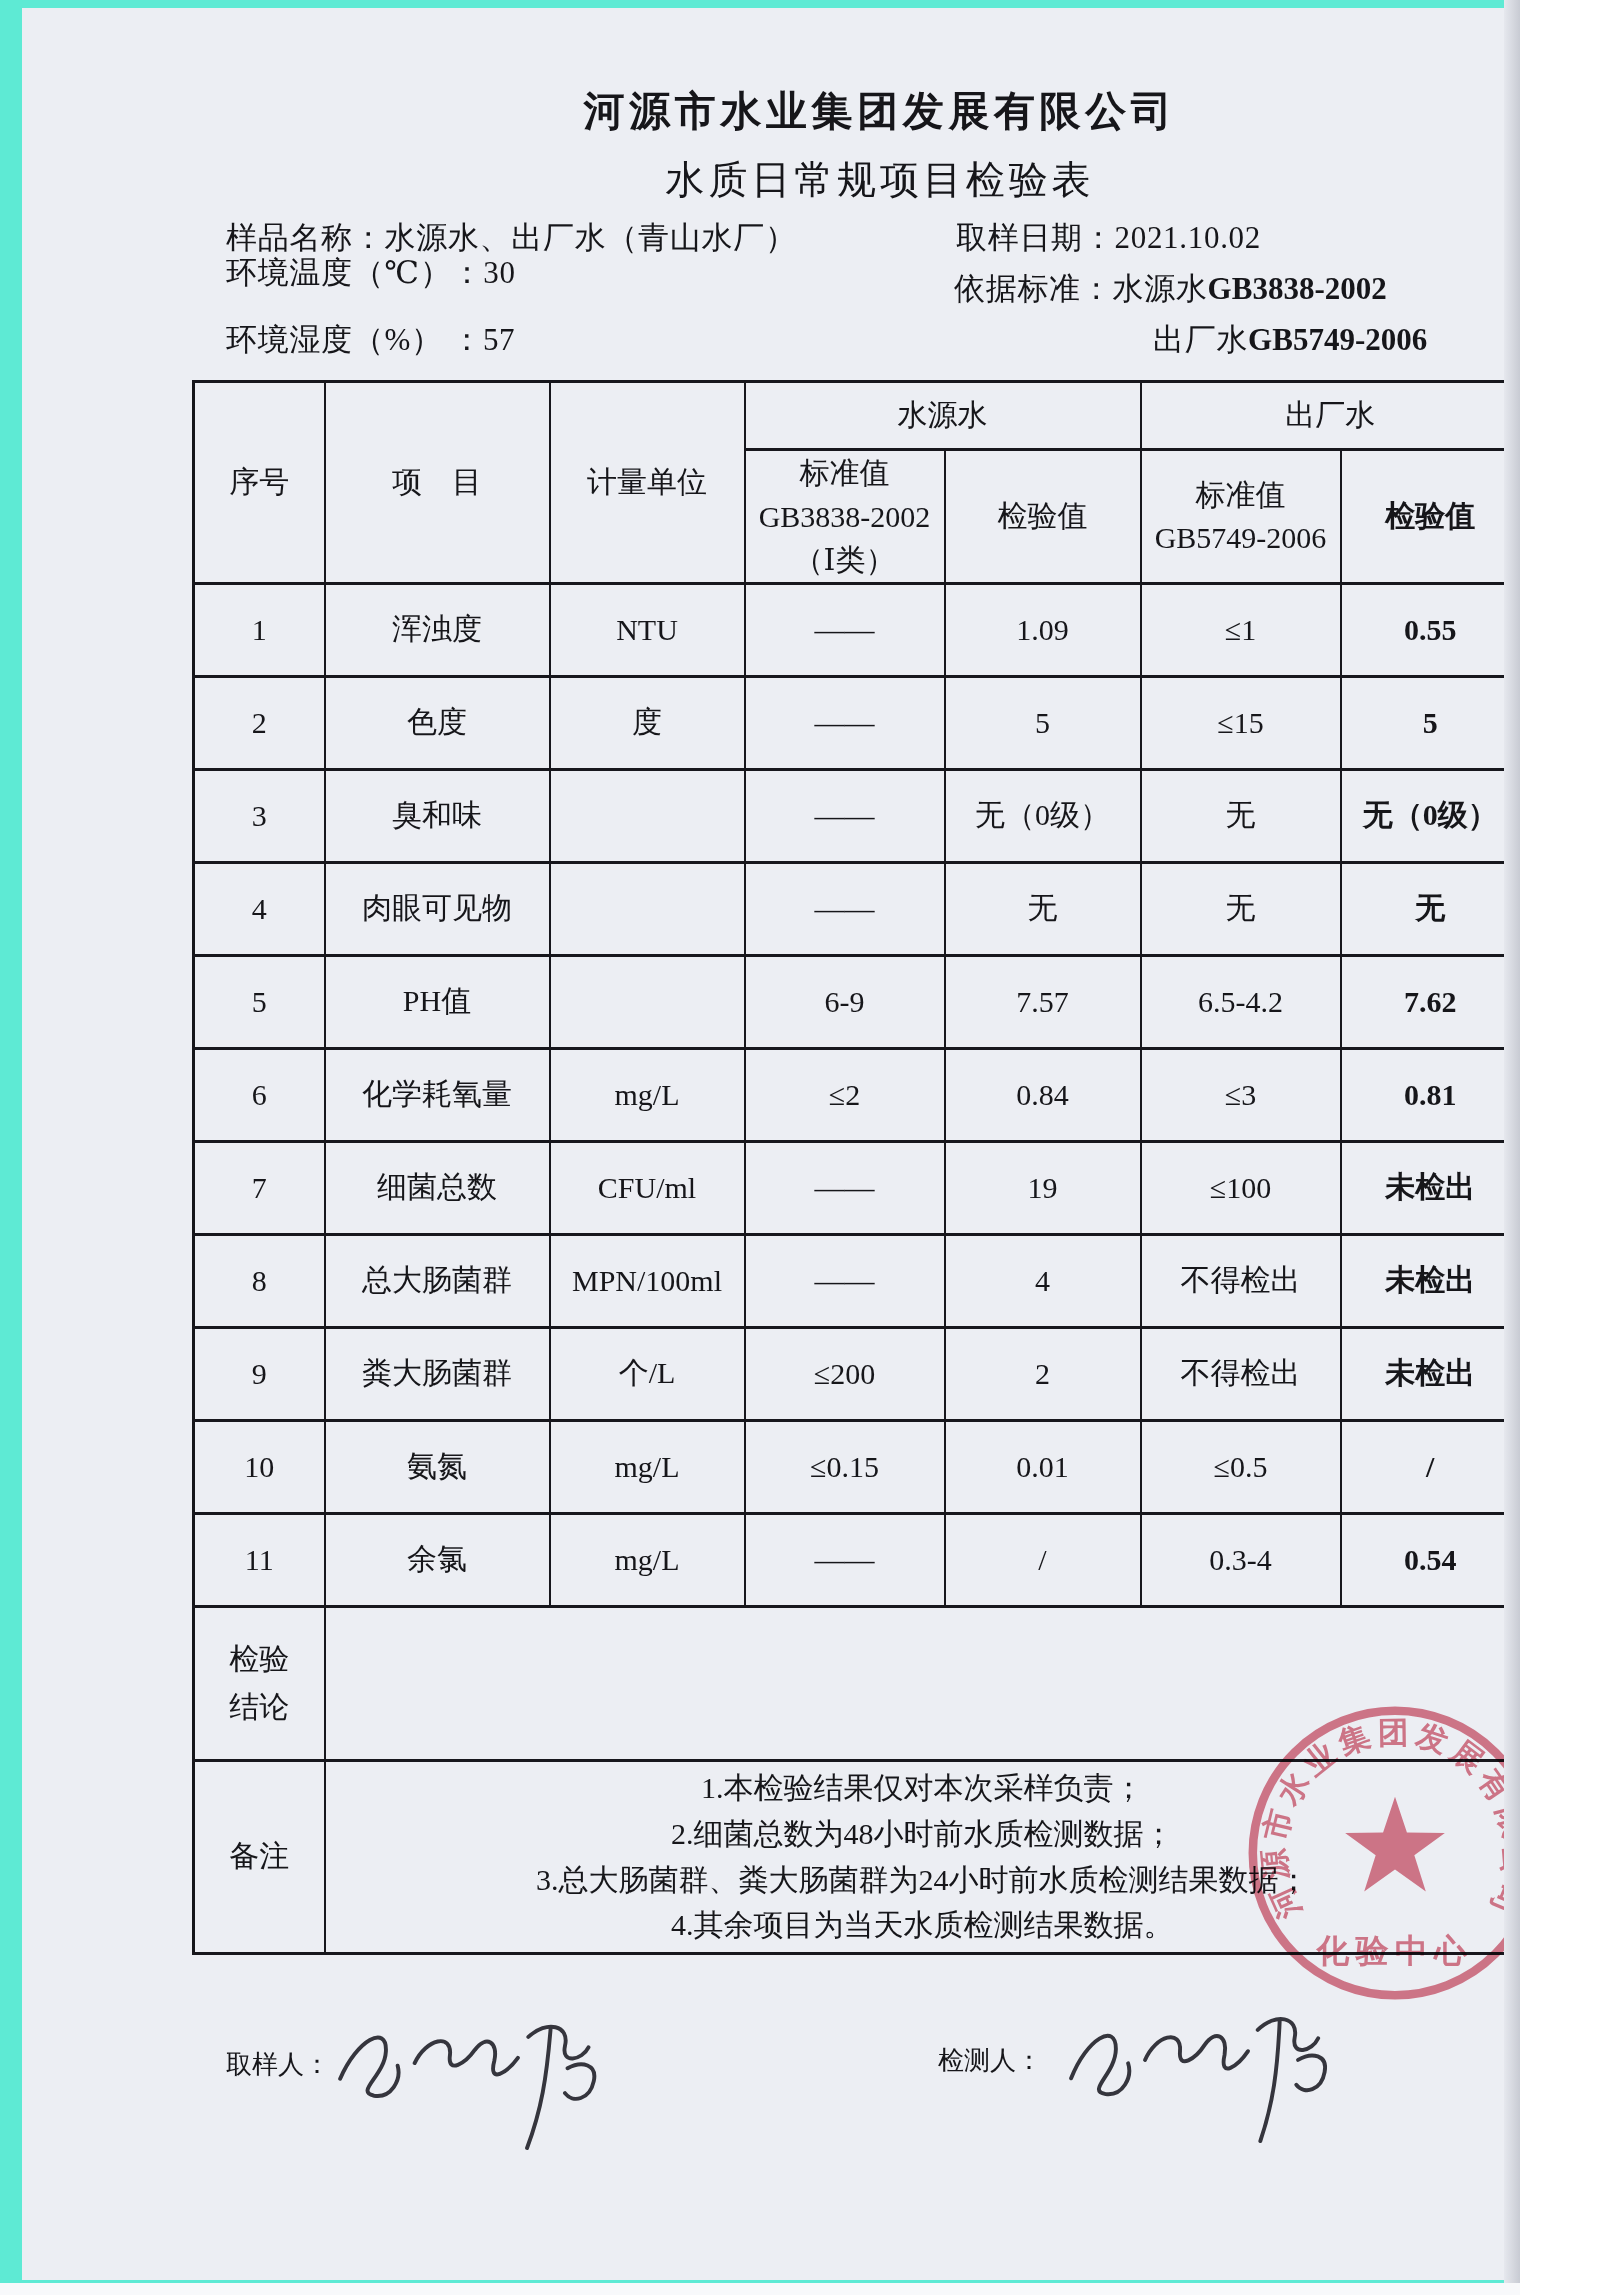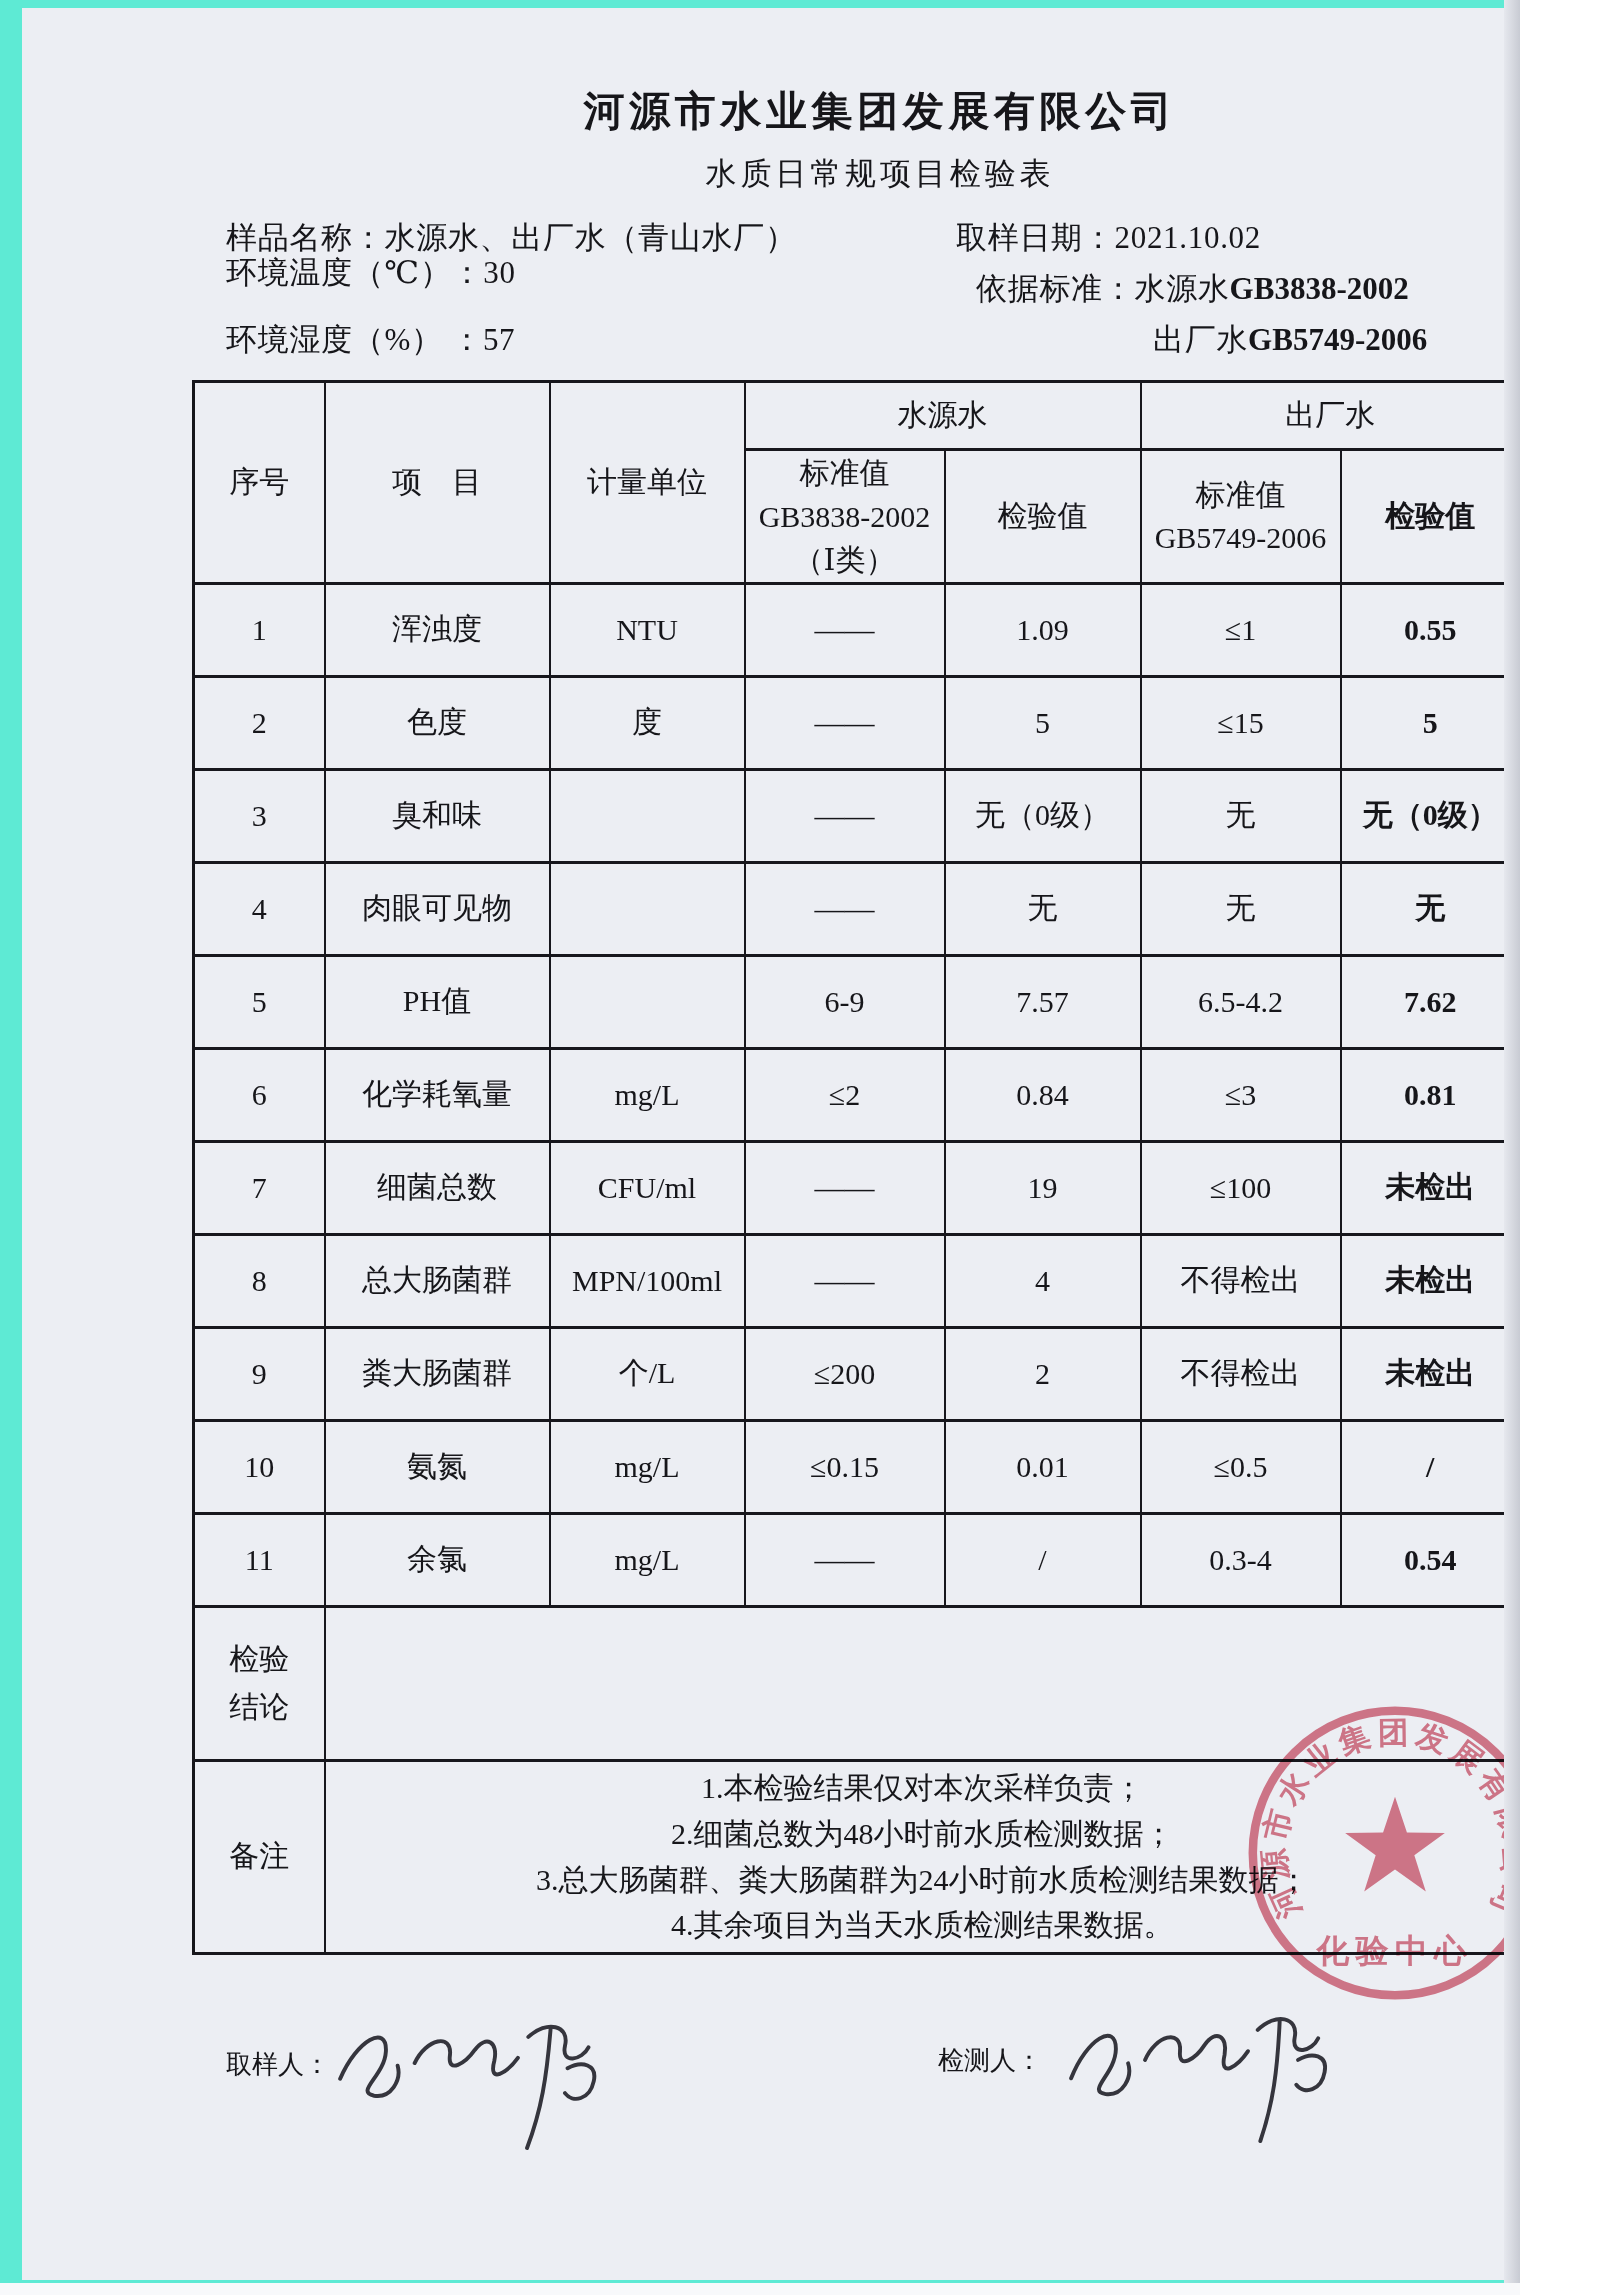--- a/index.html
+++ b/index.html
@@ -11,21 +11,21 @@
   }
   .paper{position:absolute;left:22px;top:7.9px;width:1587px;height:2272px;background:#eceef3;}
   .scan-right{position:absolute;right:0;top:0;width:15.7px;height:100%;
     background:linear-gradient(to right,#e6e8ee,#c8cbd3);}
   .scan-bottom{position:absolute;left:0;bottom:0;width:100%;height:11.8px;background:#f8f9fb;}
 
   .abs{position:absolute;}
   .company-title{left:137px;top:84px;width:1486px;text-align:center;
     font-size:41px;font-weight:bold;letter-spacing:4.6px;}
   .form-title{left:137px;top:153px;width:1486px;text-align:center;
-    font-size:31px;letter-spacing:3.9px;}
+    font-size:39px;letter-spacing:3.9px;}
   .meta{font-size:31px;letter-spacing:0.7px;white-space:nowrap;}
   .gb{font-weight:bold;letter-spacing:0;}
 
   table.report{
     position:absolute;left:192px;top:380px;width:1327px;
     border-collapse:collapse;table-layout:fixed;
     border:3.9px solid #15151a;
   }
   table.report td{
     border-left:2px solid #17171d;border-right:2px solid #17171d;
@@ -60,21 +60,21 @@
   <div class="abs meta" style="left:226px;top:217px;">
     <span>样品名称：</span><span>水源水、出厂水（青山水厂）</span>
   </div>
   <div class="abs meta" style="left:956px;top:217px;">
     <span>取样日期：</span><span>2021.10.02</span>
   </div>
 
   <div class="abs meta" style="left:226px;top:252px;">
     <span>环境温度（℃）：</span><span>30</span>
   </div>
-  <div class="abs meta" style="left:954px;top:268px;margin-left:22px;">
+  <div class="abs meta" style="left:954px;top:268px;">
     <span>依据标准：</span><span>水源水</span><span class="gb">GB3838-2002</span>
   </div>
 
   <div class="abs meta" style="left:226px;top:319px;">
     <span>环境湿度（%） ：</span><span>57</span>
   </div>
   <div class="abs meta" style="left:1153px;top:319px;">
     <span>出厂水</span><span class="gb">GB5749-2006</span>
   </div>
 

